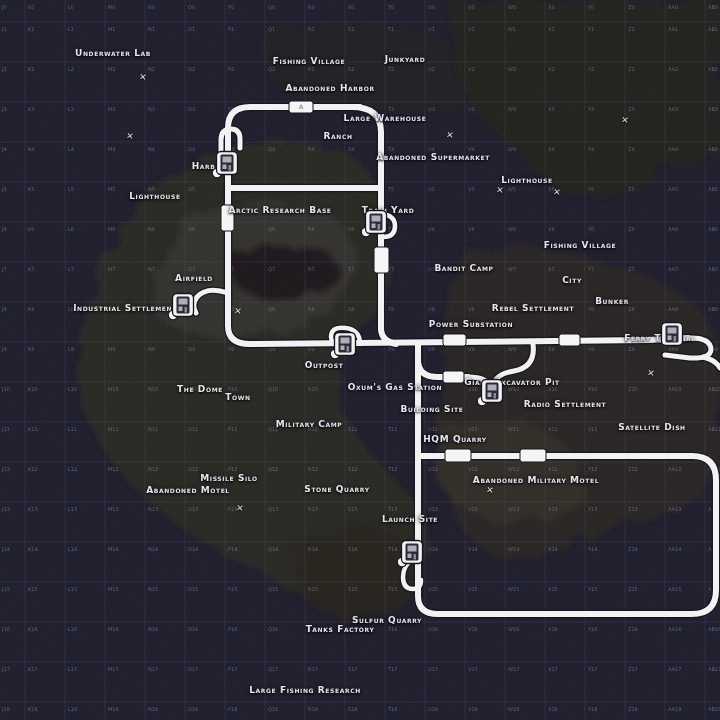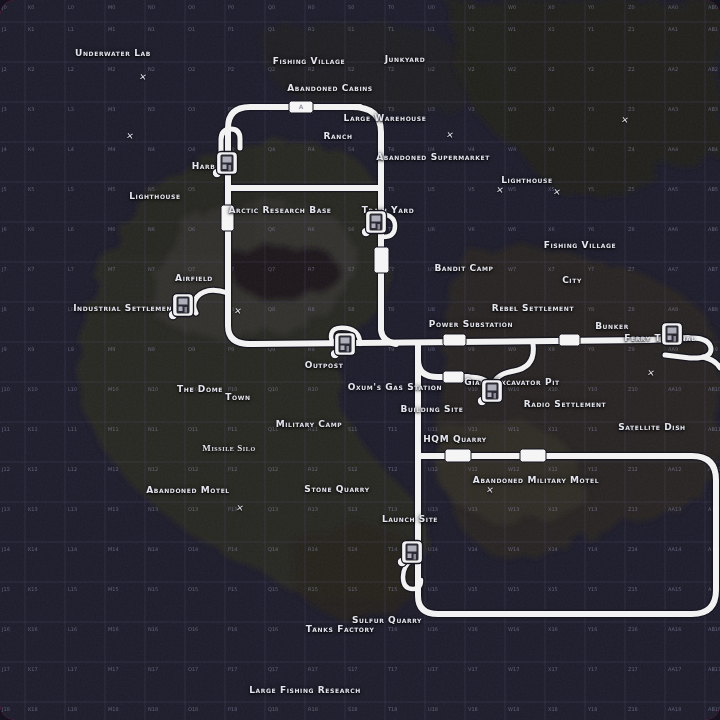--- a/index.html
+++ b/index.html
@@ -1,17 +1,17 @@
 <!DOCTYPE html>
 <html><head>
 <meta charset="utf-8">
 <style>
   html,body{margin:0;padding:0;background:#14131f;}
   #map{position:relative;width:720px;height:720px;overflow:hidden;background:#be185d;
-       font-family:"DejaVu Sans",sans-serif;border-radius:15px;}
+       font-family:"DejaVu Sans",sans-serif;}
   #baseSvg,#iconSvg{position:absolute;left:0;top:0;}
   #labelLayer{position:absolute;left:0;top:0;width:720px;height:720px;}
   .mlabel{position:absolute;transform:translate(-50%,-50%);white-space:nowrap;
      font-weight:bold;font-size:9px;font-variant:small-caps;letter-spacing:.6px;
      color:#e4e5ee;text-shadow:0 1px 2px rgba(0,0,0,.95),0 0 4px rgba(0,0,0,.8);}
   .xmark{position:absolute;transform:translate(-50%,-50%) rotate(8deg);
      font-weight:bold;font-size:9px;color:#d8d9e2;
      text-shadow:0 1px 2px rgba(0,0,0,.9);}
 </style>
 </head>
@@ -478,49 +478,49 @@
         <rect x="559" y="334" width="21" height="12" rx="2.5" fill="#f5f5f6" stroke="#15141f" stroke-width="1"></rect>
         <rect x="443" y="371" width="21" height="12" rx="2.5" fill="#f5f5f6" stroke="#15141f" stroke-width="1"></rect>
         <rect x="445" y="449" width="26" height="13" rx="2.5" fill="#f5f5f6" stroke="#15141f" stroke-width="1"></rect>
         <rect x="520" y="449" width="26" height="13" rx="2.5" fill="#f5f5f6" stroke="#15141f" stroke-width="1"></rect>
       </g>
     </svg>
   <div id="labelLayer">
       <div class="mlabel" style="left: 113px; top: 53px;">Underwater Lab</div>
       <div class="mlabel" style="left: 309px; top: 61px;">Fishing Village</div>
       <div class="mlabel" style="left: 405px; top: 59px;">Junkyard</div>
-      <div class="mlabel" style="left: 330px; top: 88px;">Abandoned Cabins</div>
+      <div class="mlabel" style="left: 330px; top: 88px;">Abandoned Harbor</div>
       <div class="mlabel" style="left: 385px; top: 118px;">Large Warehouse</div>
       <div class="mlabel" style="left: 338px; top: 136px;">Ranch</div>
       <div class="mlabel" style="left: 433px; top: 157px;">Abandoned Supermarket</div>
       <div class="mlabel" style="left: 527px; top: 180px;">Lighthouse</div>
       <div class="mlabel" style="left: 209px; top: 166px;">Harbor</div>
       <div class="mlabel" style="left: 155px; top: 196px;">Lighthouse</div>
       <div class="mlabel" style="left: 280px; top: 210px;">Arctic Research Base</div>
       <div class="mlabel" style="left: 388px; top: 210px;">Train Yard</div>
       <div class="mlabel" style="left: 580px; top: 245px;">Fishing Village</div>
       <div class="mlabel" style="left: 464px; top: 268px;">Bandit Camp</div>
       <div class="mlabel" style="left: 572px; top: 280px; text-align: center;">City</div>
       <div class="mlabel" style="left: 533px; top: 308px;">Rebel Settlement</div>
-      <div class="mlabel" style="left: 612px; top: 326px;">Bunker</div>
+      <div class="mlabel" style="left: 612px; top: 301px;">Bunker</div>
       <div class="mlabel" style="left: 471px; top: 324px;">Power Substation</div>
       <div class="mlabel" style="left: 194px; top: 278px;">Airfield</div>
       <div class="mlabel" style="left: 125px; top: 308px;">Industrial Settlement</div>
       <div class="mlabel" style="left: 660px; top: 338px;">Ferry Terminal</div>
       <div class="mlabel" style="left: 324px; top: 365px;">Outpost</div>
       <div class="mlabel" style="left: 395px; top: 387px;">Oxum's Gas Station</div>
       <div class="mlabel" style="left: 512px; top: 382px;">Giant Excavator Pit</div>
       <div class="mlabel" style="left: 565px; top: 404px;">Radio Settlement</div>
       <div class="mlabel" style="left: 432px; top: 409px;">Building Site</div>
       <div class="mlabel" style="left: 652px; top: 427px;">Satellite Dish</div>
       <div class="mlabel" style="left: 455px; top: 439px;">HQM Quarry</div>
       <div class="mlabel" style="left: 200px; top: 389px; text-align: center;">The Dome</div>
       <div class="mlabel" style="left: 238px; top: 397px;">Town</div>
       <div class="mlabel" style="left: 287px; top: 424px; padding-left: 44px;">Military Camp</div>
-      <div class="mlabel" style="left: 229px; top: 448px; font-family: Liberation Serif, serif;">Missile Silo</div>
+      <div class="mlabel" style="left: 229px; top: 478px;">Missile Silo</div>
       <div class="mlabel" style="left: 188px; top: 490px;">Abandoned Motel</div>
       <div class="mlabel" style="left: 337px; top: 489px;">Stone Quarry</div>
       <div class="mlabel" style="left: 536px; top: 480px;">Abandoned Military Motel</div>
       <div class="mlabel" style="left: 410px; top: 519px;">Launch Site</div>
       <div class="mlabel" style="left: 387px; top: 620px;">Sulfur Quarry</div>
       <div class="mlabel" style="left: 340px; top: 629px;">Tanks Factory</div>
       <div class="mlabel" style="left: 305px; top: 690px;">Large Fishing Research</div>
       <div class="xmark" style="left: 143px; top: 77px;">✕</div>
       <div class="xmark" style="left: 130px; top: 136px;">✕</div>
       <div class="xmark" style="left: 450px; top: 135px;">✕</div>

